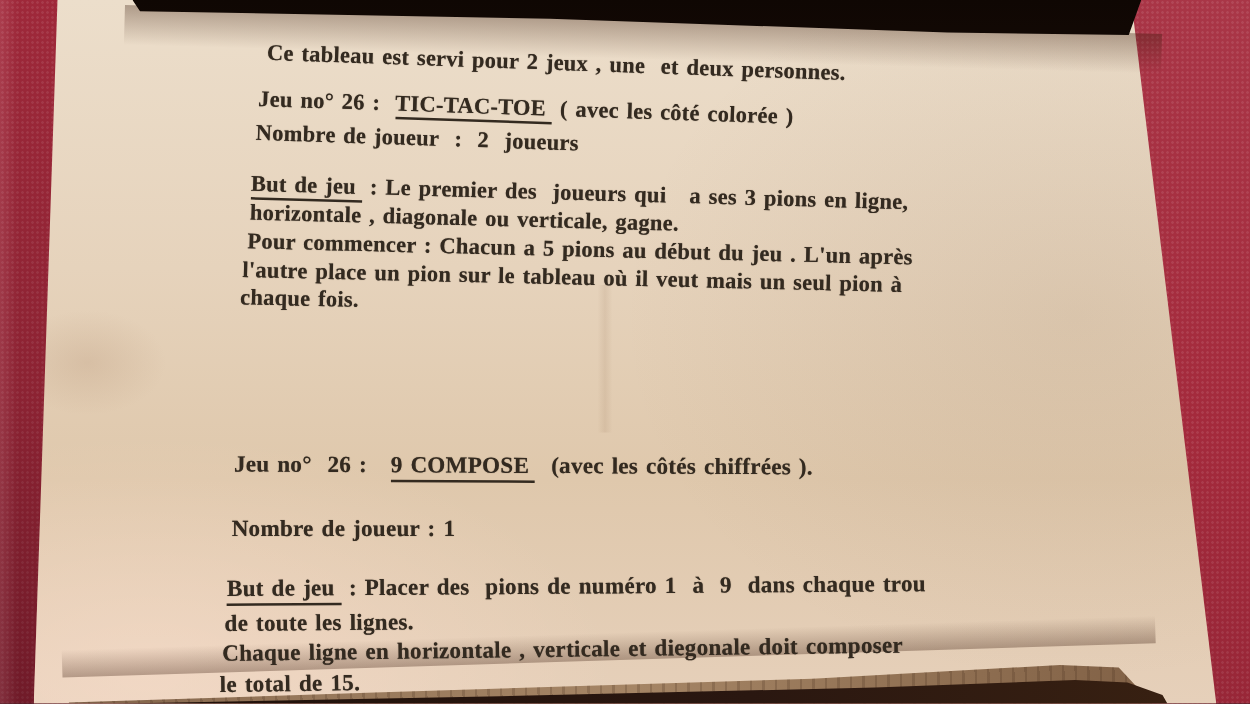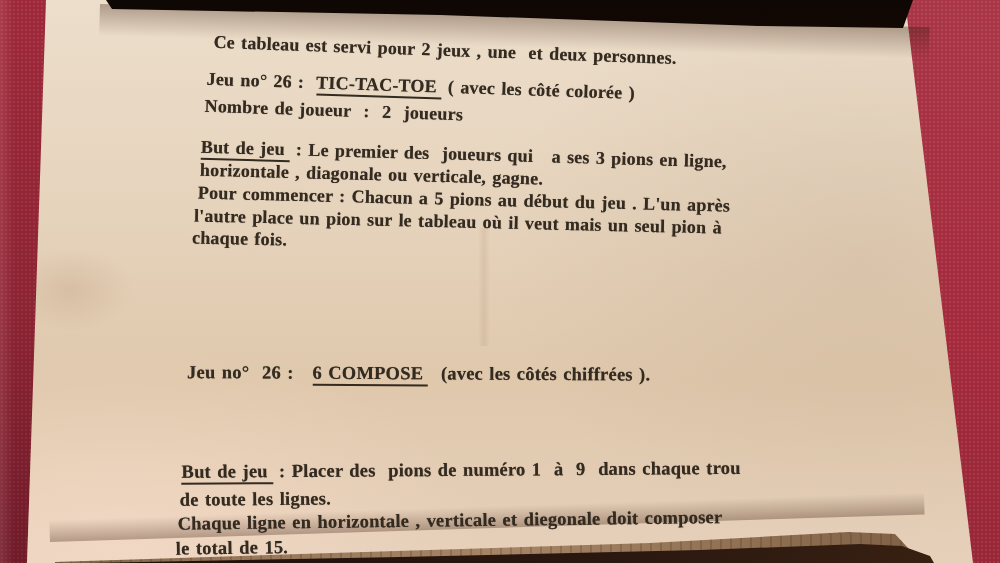--- a/index.html
+++ b/index.html
@@ -116,21 +116,24 @@
     <span>Pour commencer : Chacun a 5 pions au début du jeu . L'un après</span><span></span>
   </div>
   <div class="line" style="left:170px;top:181px;--rot:1.3deg">
     <span>l'autre place un pion sur le tableau où il veut mais un seul pion à</span><span></span>
   </div>
   <div class="line" style="left:168px;top:203px;--rot:1.2deg">
     <span>chaque fois.</span><span></span>
   </div>
 
   <div class="line big" style="left:162px;top:338px;--rot:0.3deg">
-    <span>Jeu no°  26 :   </span><span class="u">6 COMPOSE</span><span>  (avec les côtés chiffrées ).</span>
+    <span>Jeu no°  26 :   </span><span class="u">9 COMPOSE</span><span>  (avec les côtés chiffrées ).</span>
+  </div>
+  <div class="line big" style="left:160px;top:390px;--rot:0deg">
+    <span>Nombre de joueur : 1</span><span></span>
   </div>
   <div class="line big" style="left:156px;top:438px;--rot:-0.4deg">
     <span></span><span class="u">But de jeu</span><span> : Placer des  pions de numéro 1  à  9  dans chaque trou</span>
   </div>
   <div class="line big" style="left:154px;top:466px;--rot:-0.5deg">
     <span>de toute les lignes.</span><span></span>
   </div>
   <div class="line big" style="left:152px;top:490px;--rot:-0.7deg">
     <span>Chaque ligne en horizontale , verticale et diegonale doit composer</span><span></span>
   </div>

